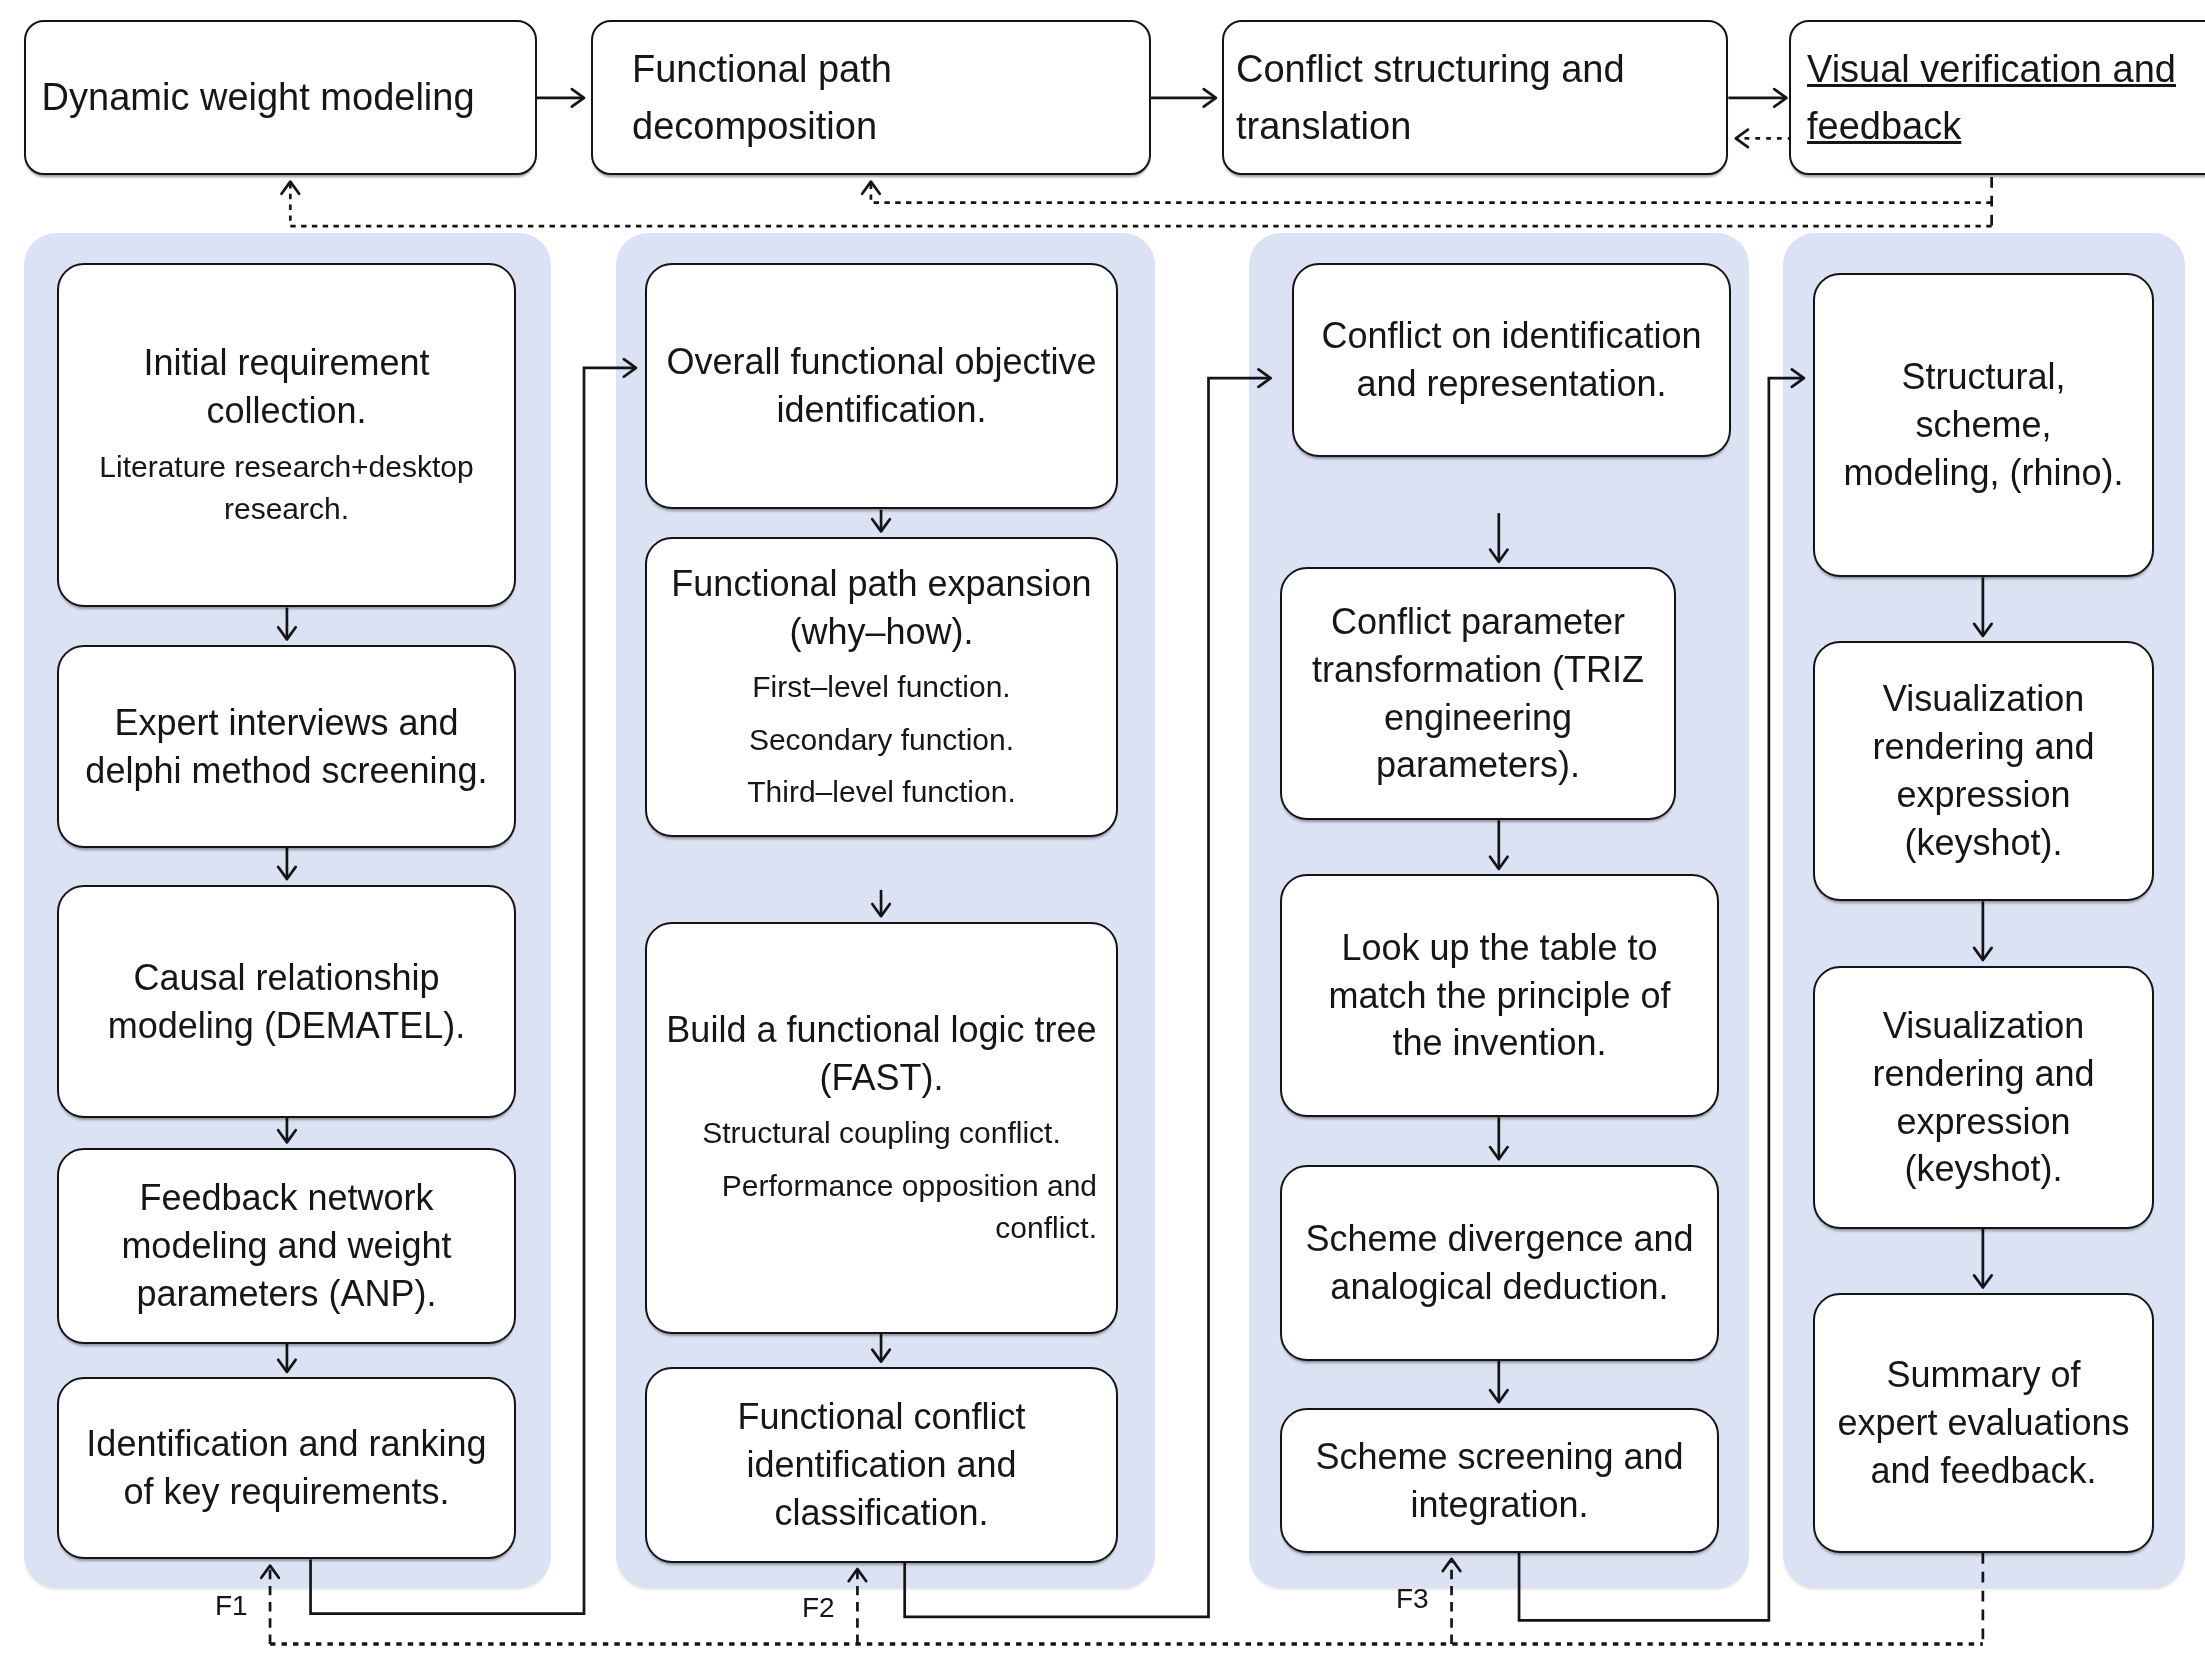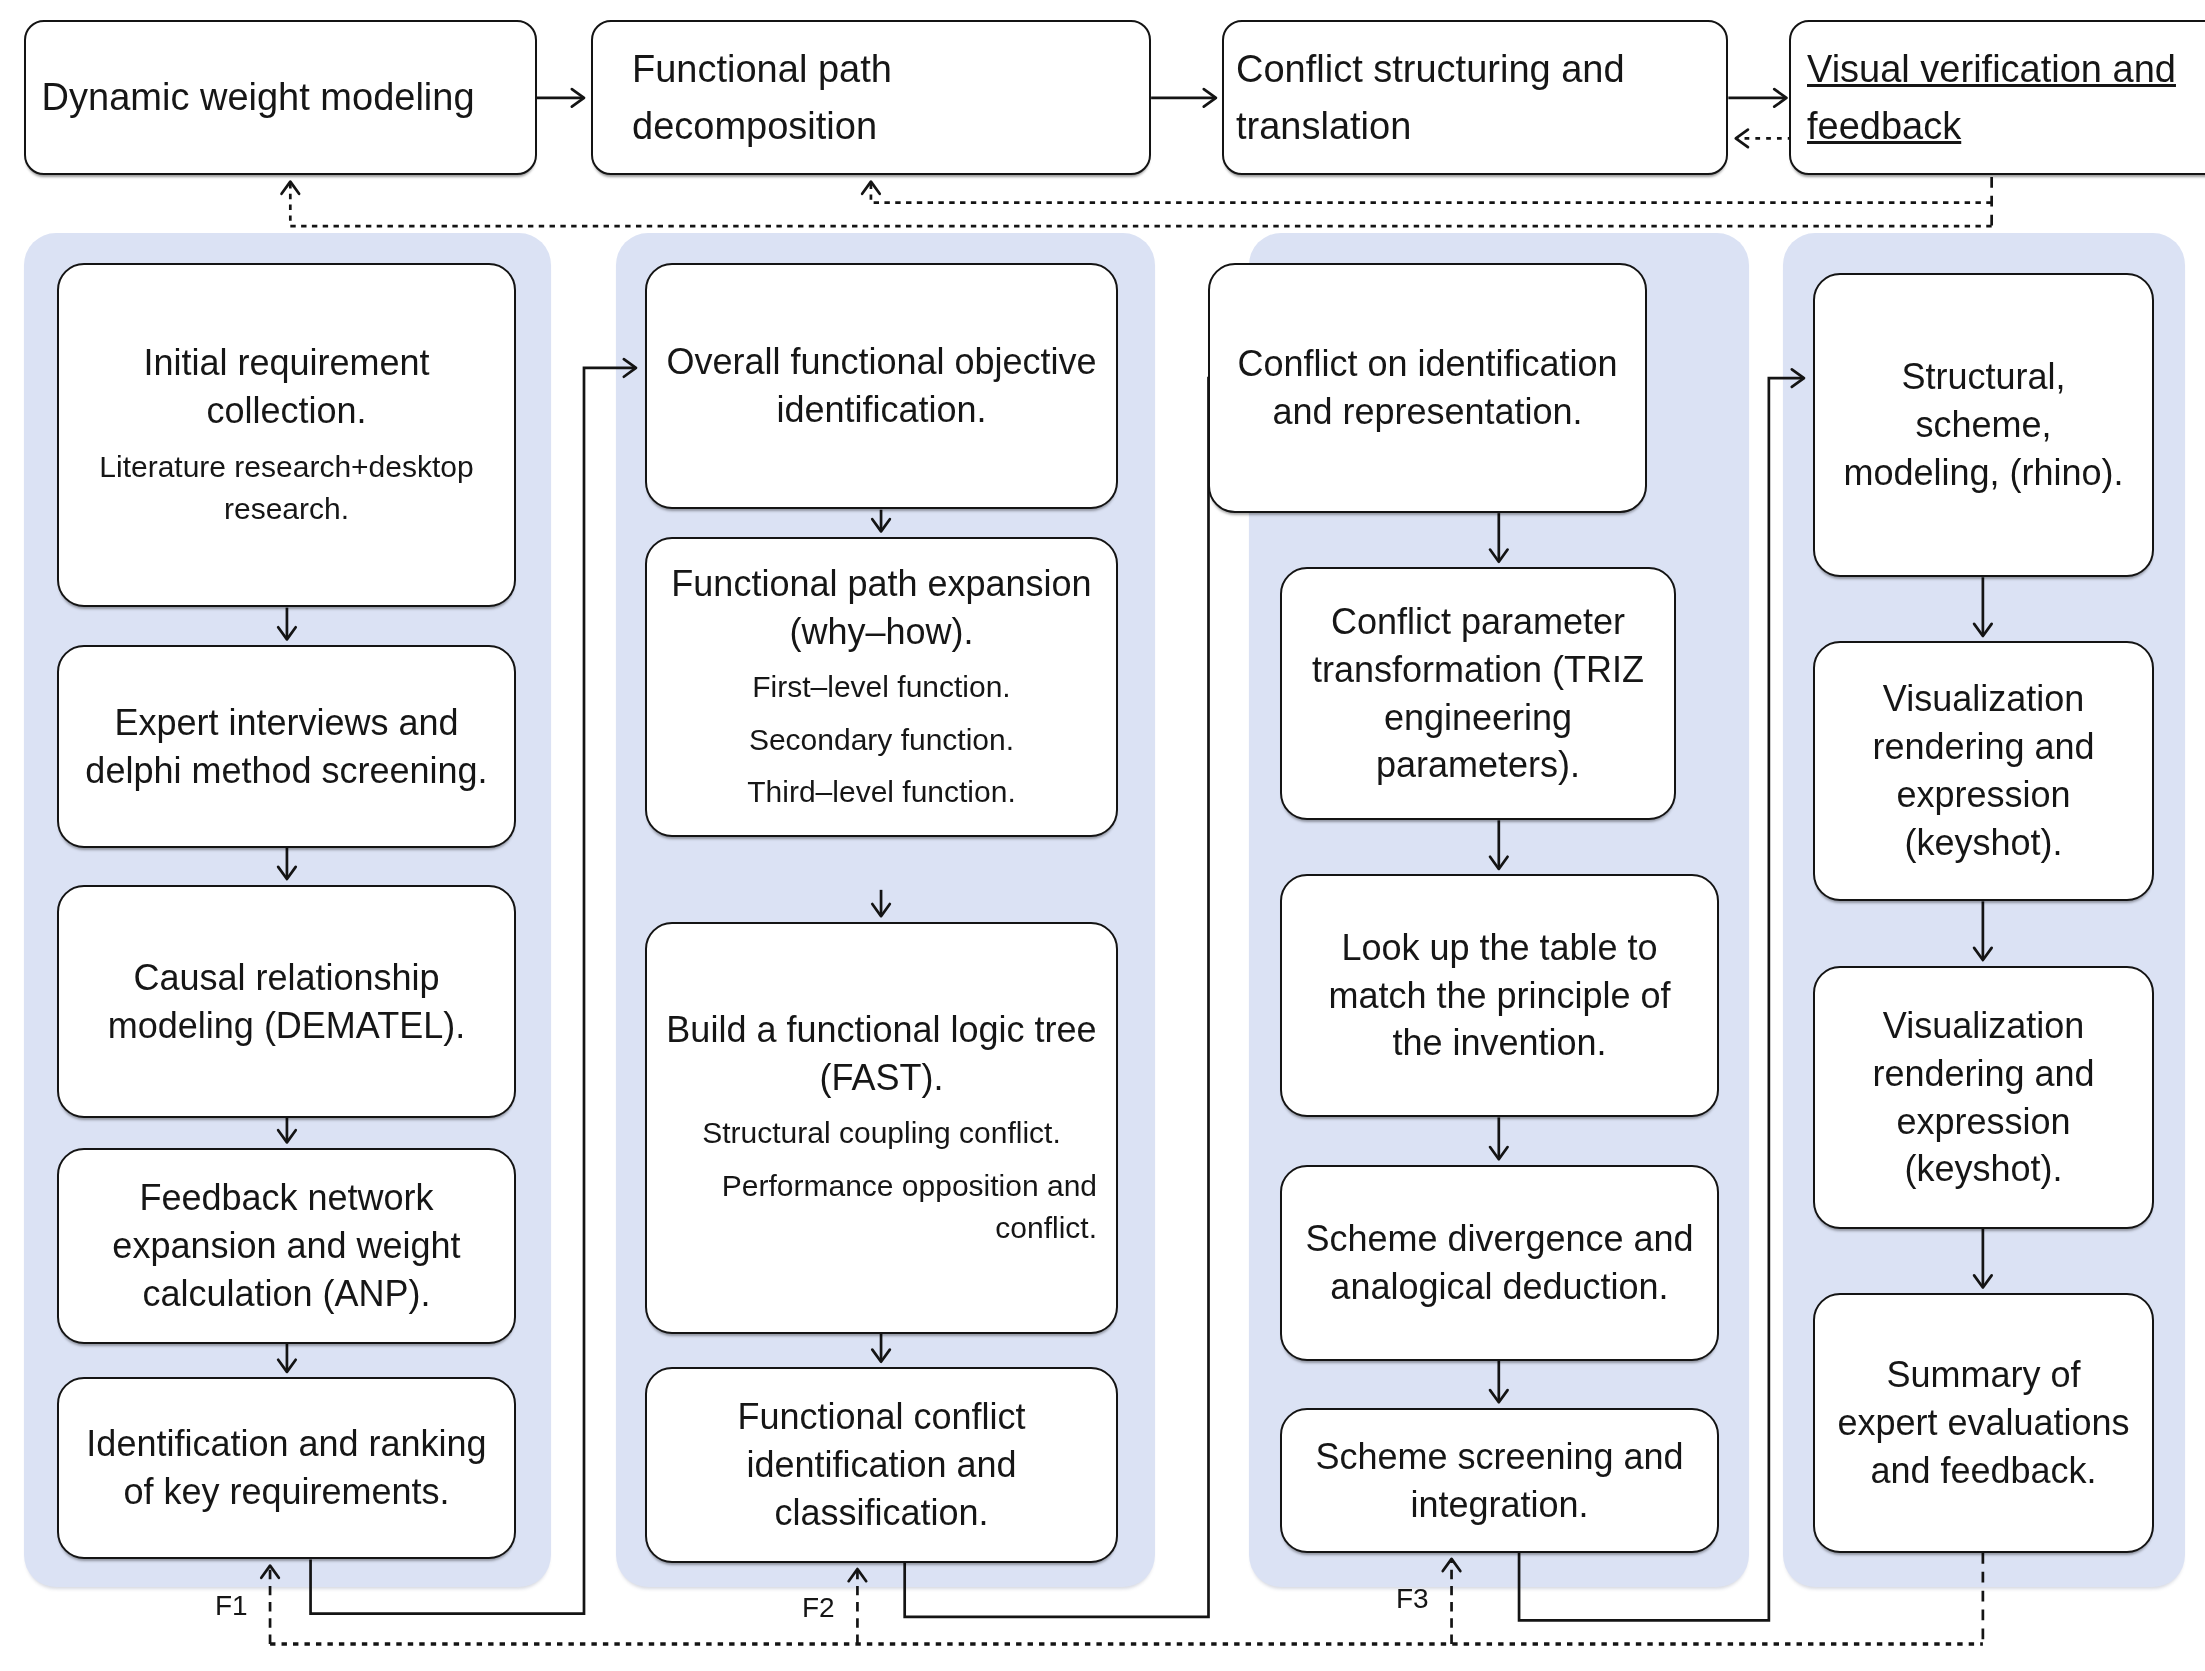--- a/index.html
+++ b/index.html
@@ -107,21 +107,21 @@
   <div class="nbox-title">Initial requirement collection.</div>
   <div class="nbox-sub">Literature research+desktop research.</div>
 </div>
 <div class="nbox" style="left:57px;top:645px;width:459px;height:203px;">
   <div class="nbox-title">Expert interviews and delphi method screening.</div>
 </div>
 <div class="nbox" style="left:57px;top:885px;width:459px;height:233px;">
   <div class="nbox-title">Causal relationship modeling (DEMATEL).</div>
 </div>
 <div class="nbox" style="left:57px;top:1148px;width:459px;height:196px;">
-  <div class="nbox-title">Feedback network expansion and weight calculation (ANP).</div>
+  <div class="nbox-title">Feedback network modeling and weight parameters (ANP).</div>
 </div>
 <div class="nbox" style="left:57px;top:1377px;width:459px;height:182px;">
   <div class="nbox-title">Identification and ranking of key requirements.</div>
 </div>
 
 <div class="nbox" style="left:645px;top:263px;width:473px;height:246px;">
   <div class="nbox-title">Overall functional objective identification.</div>
 </div>
 <div class="nbox" style="left:645px;top:537px;width:473px;height:300px;">
   <div class="nbox-title">Functional path expansion (why–how).</div>
@@ -131,21 +131,21 @@
 </div>
 <div class="nbox" style="left:645px;top:922px;width:473px;height:412px;">
   <div class="nbox-title">Build a functional logic tree (FAST).</div>
   <div class="nbox-sub tight">Structural coupling conflict.</div>
   <div class="nbox-sub tight">Performance opposition and conflict.</div>
 </div>
 <div class="nbox" style="left:645px;top:1367px;width:473px;height:196px;">
   <div class="nbox-title">Functional conflict identification and classification.</div>
 </div>
 
-<div class="nbox" style="left:1208px;top:263px;width:439px;height:250px;">
+<div class="nbox" style="left:1292px;top:263px;width:439px;height:194px;">
   <div class="nbox-title">Conflict on identification and representation.</div>
 </div>
 <div class="nbox" style="left:1280px;top:567px;width:396px;height:253px;">
   <div class="nbox-title">Conflict parameter transformation (TRIZ engineering parameters).</div>
 </div>
 <div class="nbox" style="left:1280px;top:874px;width:439px;height:243px;">
   <div class="nbox-title">Look up the table to match the principle of the invention.</div>
 </div>
 <div class="nbox" style="left:1280px;top:1165px;width:439px;height:196px;">
   <div class="nbox-title">Scheme divergence and analogical deduction.</div>

